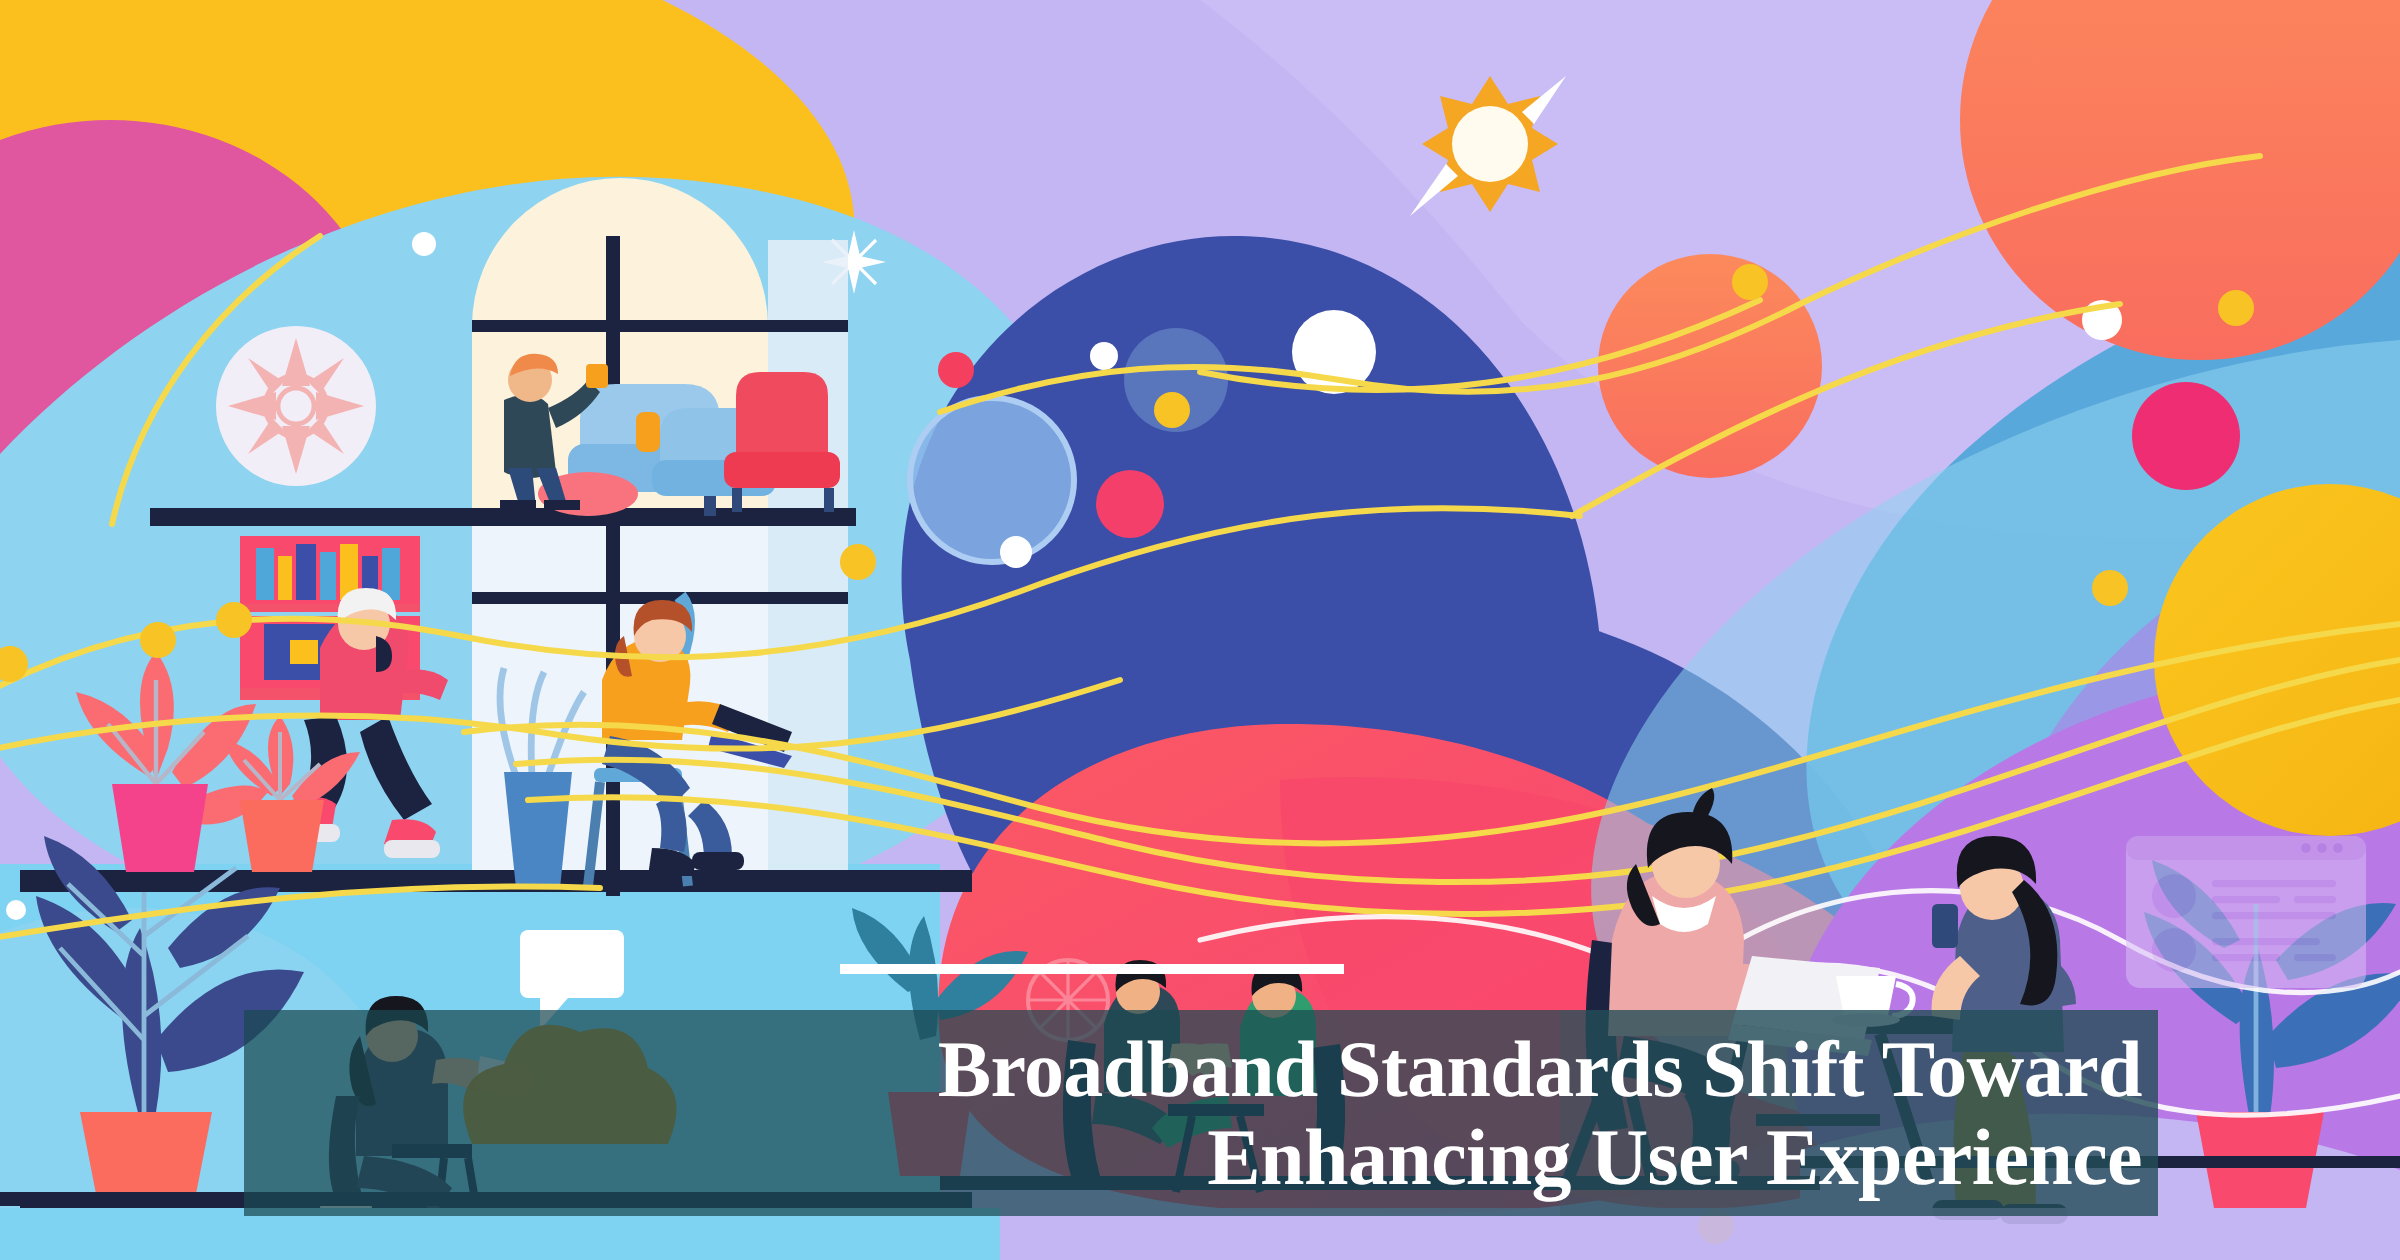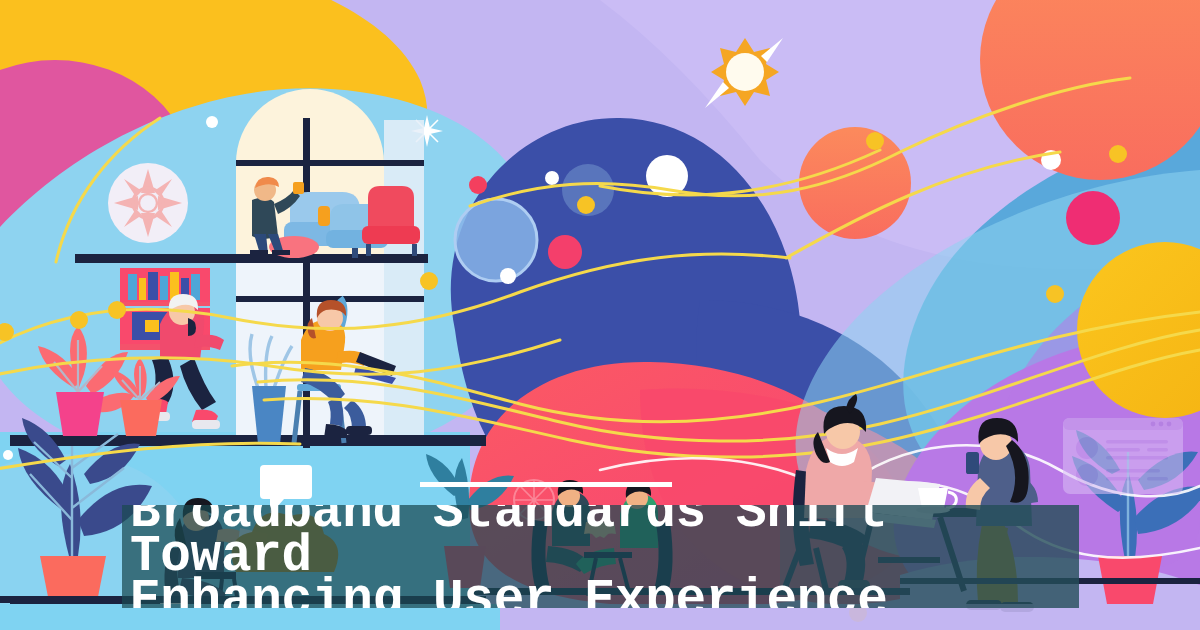--- a/index.html
+++ b/index.html
@@ -13,25 +13,25 @@
 
   
   #title-overlay{
     position:absolute;left:122px;top:505px;width:957px;height:103px;
     background:rgba(26,74,82,0.72);
     display:flex;flex-direction:column;align-items:center;justify-content:center;
     overflow:hidden;
   }
   #title-text{
     color:#ffffff;
-    font-family:Liberation Mono, monospace;
+    font-family:Liberation Serif, serif;
     font-weight:bold;
-    font-size:51px;
+    font-size:40px;
     line-height:44px;
-    text-align:left;
+    text-align:right;
     letter-spacing:-0.3px;
     white-space:pre-line;
     width:100%;
     padding:0 8px;
     box-sizing:border-box;
   }
   
   #overlay-tint-right{
     position:absolute;left:780px;top:505px;width:299px;height:103px;
     background:rgba(120,118,150,0.30);

